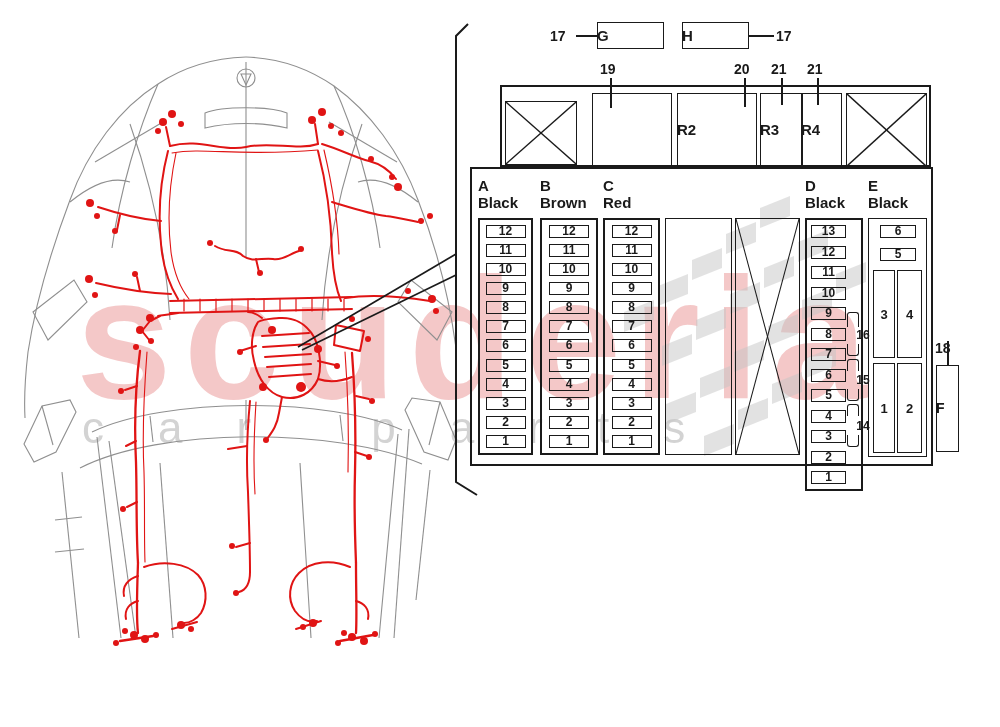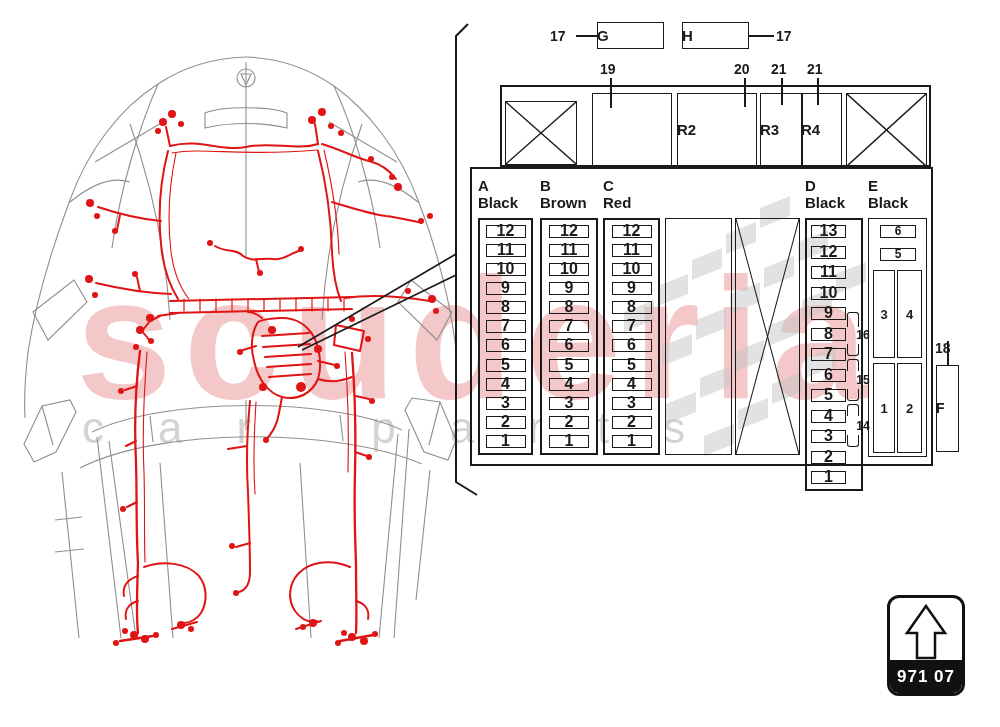--- a/index.html
+++ b/index.html
@@ -19,21 +19,21 @@
   .ref{font-size:14px;line-height:15px;}
   .hline{position:absolute;height:2px;background:#1a1a1a;z-index:3;}
   .vline{position:absolute;width:2px;background:#1a1a1a;z-index:3;}
   .cellfont{font-weight:bold;font-size:15px;}
   
   .fuse-col{position:absolute;border:2px solid #1a1a1a;box-sizing:border-box;z-index:3;
             display:flex;flex-direction:column;justify-content:space-between;
             align-items:center;padding:5px 0;}
   .fuse-col.left-align{align-items:flex-start;padding-left:4px;}
   .fuse-cell{width:40px;height:13px;border:1.5px solid #1a1a1a;box-sizing:border-box;
-             font-weight:bold;font-size:16px;line-height:10px;text-align:center;background:transparent;}
+             font-weight:bold;font-size:12px;line-height:10px;text-align:center;background:transparent;}
   .fuse-col.left-align .fuse-cell{width:35px;}
   .minicell{position:absolute;border:1.5px solid #1a1a1a;box-sizing:border-box;background:transparent;
             font-weight:bold;font-size:12px;line-height:11px;text-align:center;z-index:4;}
   .slotbox{position:absolute;border:1.5px solid #1a1a1a;box-sizing:border-box;z-index:4;
            display:flex;align-items:center;justify-content:center;font-weight:bold;font-size:13px;}
   
   .hook{position:absolute;width:12px;box-sizing:border-box;z-index:4;}
   .hook.top{border:1.5px solid #1a1a1a;border-bottom:none;border-radius:3px 3px 0 0;}
   .hook.bot{border:1.5px solid #1a1a1a;border-top:none;border-radius:0 0 3px 3px;}
   .grp-lbl{position:absolute;width:36px;font-weight:bold;font-size:12px;text-align:center;z-index:4;}
@@ -389,20 +389,14 @@
     <div class="slotbox" style="left:28px;top:51px;width:25px;height:88px;">4</div>
     <div class="slotbox" style="left:4px;top:144px;width:22px;height:90px;">1</div>
     <div class="slotbox" style="left:28px;top:144px;width:25px;height:90px;">2</div>
   </div>
 
   <div class="lbl ref" style="left:935px;top:325px;width:26px;margin-top:16px;">18</div>
   <div class="vline" style="left:947px;top:341px;height:25px;width:1.5px;"></div>
   <div class="bx thin" style="left:936px;top:365px;width:23px;height:87px;"></div>
   <div class="lbl" style="left:936px;top:365px;width:23px;line-height:87px;font-size:14px;">F</div>
 
-  <div id="part-badge">
-    <svg width="44" height="58" viewBox="0 0 44 58">
-      <polygon points="22,3 41,30 31,30 31,55 13,55 13,30 3,30" fill="#fff" stroke="#111" stroke-width="2.5" stroke-linejoin="miter"></polygon>
-    </svg>
-    <div class="strip">971 07</div>
-  </div>
 
 </div>
 
 </body></html>

